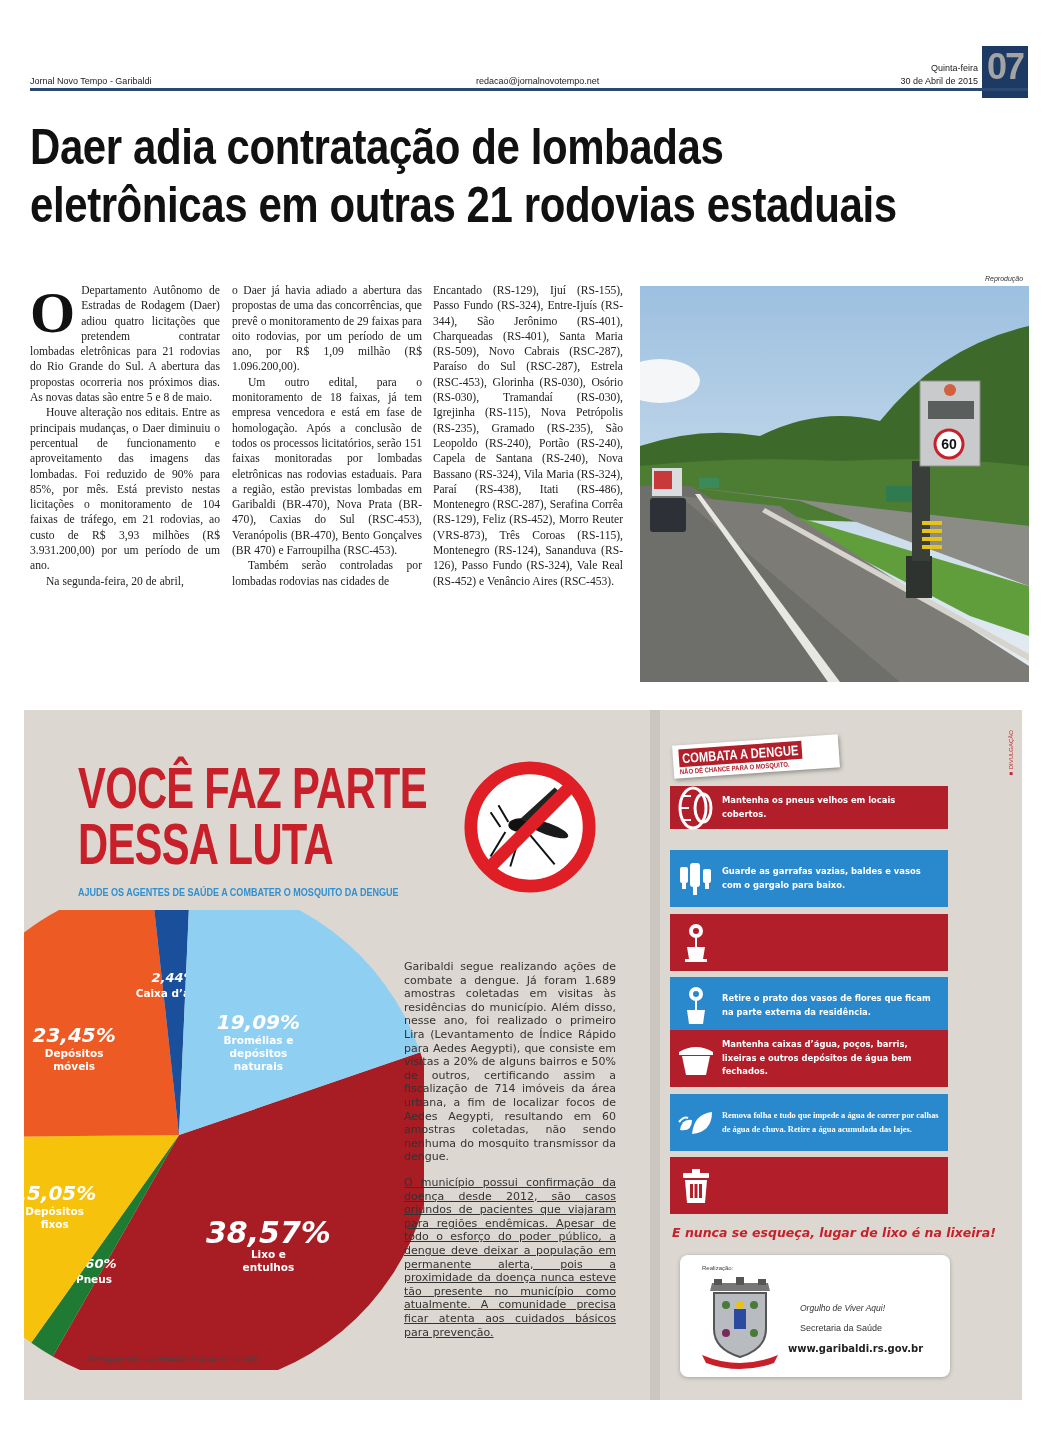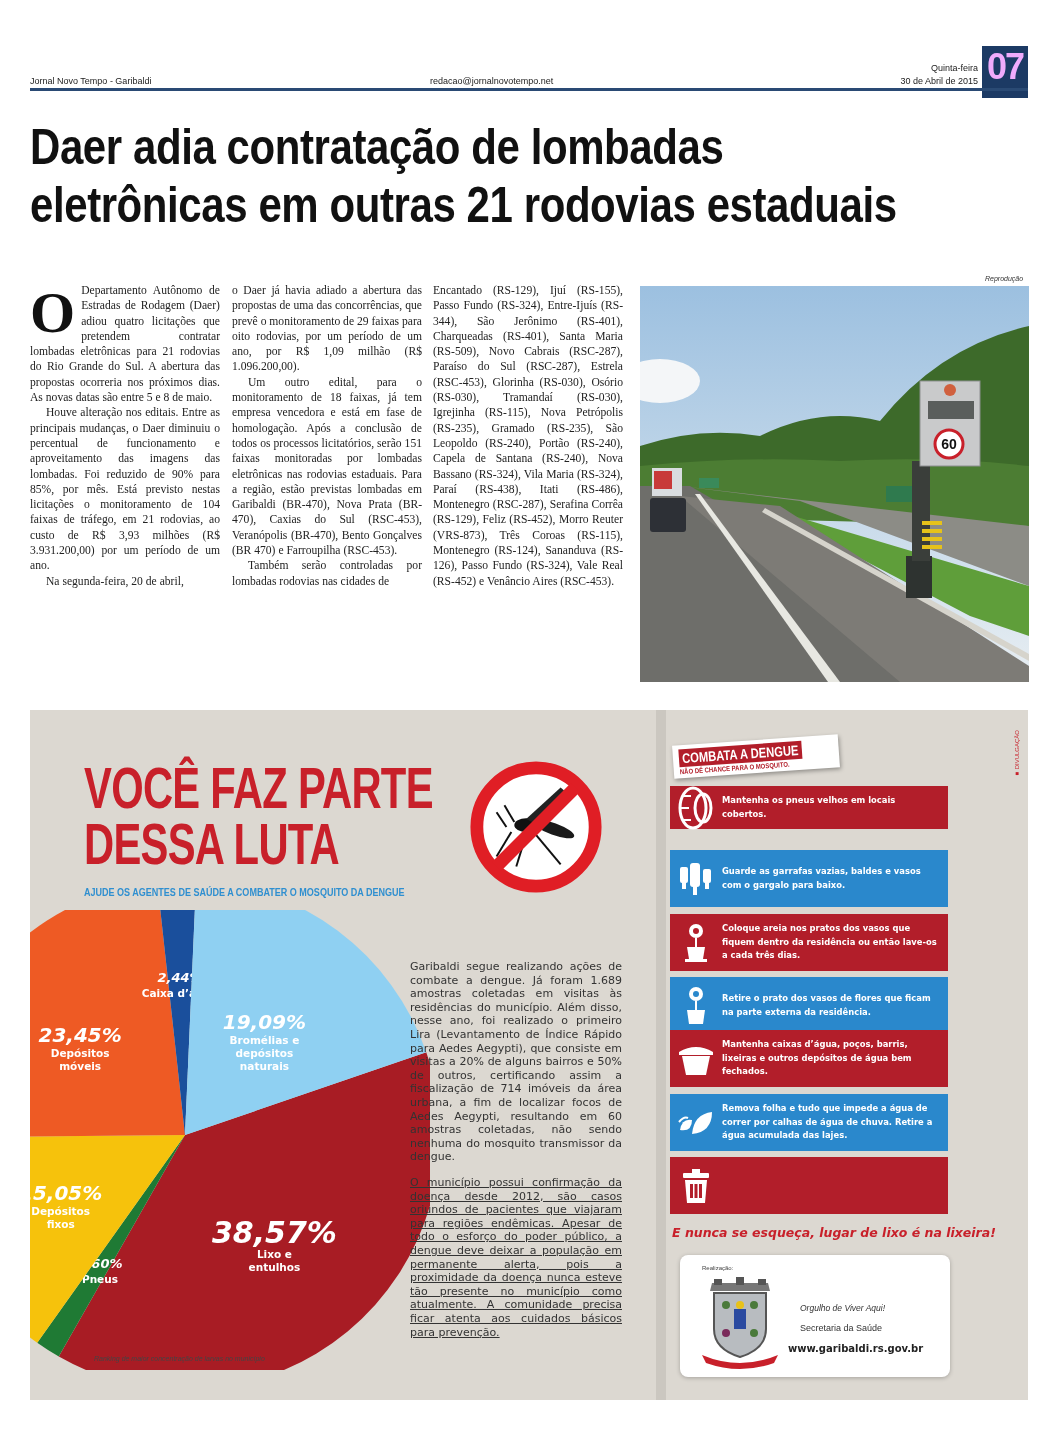--- a/index.html
+++ b/index.html
@@ -1,43 +1,43 @@
 <!DOCTYPE html>
 <html><head>
 <meta charset="utf-8">
 <style>
   * { box-sizing: border-box; margin: 0; padding: 0; }
   html, body { width: 1058px; height: 1443px; background: #ffffff; overflow: hidden; }
   body { position: relative; font-family: "Liberation Serif", serif; color: #1a1a1a; }
 
   
   .hdr-left { position: absolute; left: 30px; top: 76px; font: 9px "Liberation Sans", sans-serif; color: #222; }
-  .hdr-mid { position: absolute; left: 430px; top: 76px; font: 9px "Liberation Sans", sans-serif; color: #222; }
+  .hdr-mid { position: absolute; left: 476px; top: 76px; font: 9px "Liberation Sans", sans-serif; color: #222; }
   .hdr-right { position: absolute; right: 80px; top: 62px; font: 9px "Liberation Sans", sans-serif; color: #222; text-align: right; line-height: 13px; }
-  .page-num { position: absolute; left: 982px; top: 46px; width: 46px; height: 52px; background: #1c3a64; color: #f0abfc; font: bold 36px "Liberation Sans", sans-serif; text-align: center; line-height: 42px; letter-spacing: -2px; }
+  .page-num { position: absolute; left: 982px; top: 46px; width: 46px; height: 52px; background: #1c3a64; color: #a3a3a3; font: bold 36px "Liberation Sans", sans-serif; text-align: center; line-height: 42px; letter-spacing: -2px; }
   .hdr-rule { position: absolute; left: 30px; top: 88px; width: 998px; height: 3px; background: #2a4a74; }
 
   
   .headline { position: absolute; left: 30px; top: 118px; width: 1010px; font: bold 50px "Liberation Sans", sans-serif; line-height: 58px; letter-spacing: -0.5px; color: #111; transform: scaleX(0.84); transform-origin: left top; white-space: nowrap; }
   .headline div { display: block; }
 
   
   .col { position: absolute; top: 283px; width: 190px; font-size: 11.6px; line-height: 15.3px; text-align: justify; color: #222; }
   .col p { text-indent: 16px; }
   .col p.noindent { text-indent: 0; }
   .col1 { left: 30px; }
   .col2 { left: 232px; }
   .col3 { left: 433px; }
   .dropcap { float: left; font: bold 58px "Liberation Serif", serif; line-height: 52px; margin: 4px 6px 0 0; color: #111; }
 
   .photo-credit { position: absolute; left: 985px; top: 275px; font: italic 7px "Liberation Sans", sans-serif; color: #333; }
   .photo { position: absolute; left: 640px; top: 286px; width: 389px; height: 396px; overflow: hidden; background: #a8c6e2; }
 
   
-  .ad { position: absolute; left: 30px; top: 710px; width: 998px; height: 690px; background: #dcd8d1; }
+  .ad { position: absolute; left: 24px; top: 710px; width: 998px; height: 690px; background: #dcd8d1; }
   .ad-divider { position: absolute; left: 626px; top: 0; width: 10px; height: 690px; background: #cbc7c0; }
   .ad-title { position: absolute; left: 54px; top: 50px; font: bold 58px "Liberation Sans", sans-serif; line-height: 56px; color: #c8202a; transform: scaleX(0.72); transform-origin: left top; white-space: nowrap; letter-spacing: -1px; }
   .ad-sub { position: absolute; left: 54px; top: 176px; font: bold 11px "Liberation Sans", sans-serif; color: #2f8fd0; transform: scaleX(0.82); transform-origin: left top; white-space: nowrap; }
   .nomosq { position: absolute; left: 437px; top: 48px; width: 138px; height: 138px; }
 
   .pie-svg { position: absolute; left: 0; top: 200px; width: 400px; height: 460px; }
   .pie-caption { position: absolute; left: 64px; top: 645px; font: italic 7px "Liberation Sans", sans-serif; color: #444; }
 
   .ad-text { position: absolute; left: 380px; width: 212px; font: 11px "DejaVu Sans", sans-serif; line-height: 13.6px; color: #333; text-align: justify; }
   .ad-text1 { top: 250px; }
@@ -225,21 +225,20 @@
 <div class="tip red" style="top:914px;height:57px;">
   <span class="ic">
     <svg width="26" height="40" viewBox="0 0 26 40">
         <circle cx="13" cy="8" r="7" fill="#fff"></circle>
         <circle cx="13" cy="8" r="3" fill="#b21e2a"></circle>
         <line x1="13" y1="15" x2="13" y2="24" stroke="#fff" stroke-width="2"></line>
         <path d="M4 24 H22 L20 36 H6 Z" fill="#fff"></path>
         <rect x="2" y="36" width="22" height="3" fill="#fff"></rect>
       </svg>
   </span>
-  <span class="tx">Coloque areia nos pratos dos vasos que fiquem dentro da residência ou então lave-os a cada três dias.</span>
 </div>
 <div class="tip blue" style="top:977px;height:57px;">
   <span class="ic">
     <svg width="26" height="40" viewBox="0 0 26 40">
         <circle cx="13" cy="8" r="7" fill="#fff"></circle>
         <circle cx="13" cy="8" r="3" fill="#2a88cc"></circle>
         <line x1="13" y1="15" x2="13" y2="24" stroke="#fff" stroke-width="2"></line>
         <path d="M4 24 H22 L20 38 H6 Z" fill="#fff"></path>
       </svg>
   </span>
@@ -248,21 +247,21 @@
 <div class="tip red" style="top:1030px;height:57px;">
   <span class="ic">
     <svg width="38" height="34" viewBox="0 0 38 34">
         <path d="M2 10 Q19 0 36 10 Z" fill="#fff"></path>
         <rect x="2" y="10" width="34" height="3" fill="#fff"></rect>
         <path d="M5 14 H33 L29 33 H9 Z" fill="#fff"></path>
       </svg>
   </span>
   <span class="tx">Mantenha caixas d’água, poços, barris, lixeiras e outros depósitos de água bem fechados.</span>
 </div>
-<div class="tip blue" style="top:1094px;height:57px;">
+<div class="tip blue" style="top:1094px;height:57px;font-family:Liberation Serif, serif;">
   <span class="ic">
     <svg width="36" height="30" viewBox="0 0 36 30">
         <path d="M14 26 Q16 6 34 4 Q34 24 14 26 Z" fill="#fff"></path>
         <path d="M2 22 Q4 10 14 12 Q14 24 2 22 Z" fill="#fff"></path>
         <path d="M1 14 Q6 8 10 10" stroke="#fff" stroke-width="2" fill="none"></path>
       </svg>
   </span>
   <span class="tx">Remova folha e tudo que impede a água de correr por calhas de água de chuva. Retire a água acumulada das lajes.</span>
 </div>
 <div class="tip red" style="top:1157px;height:57px;">

